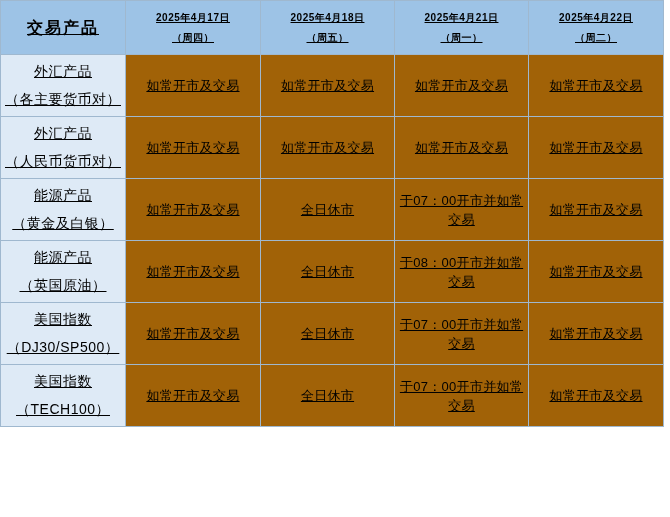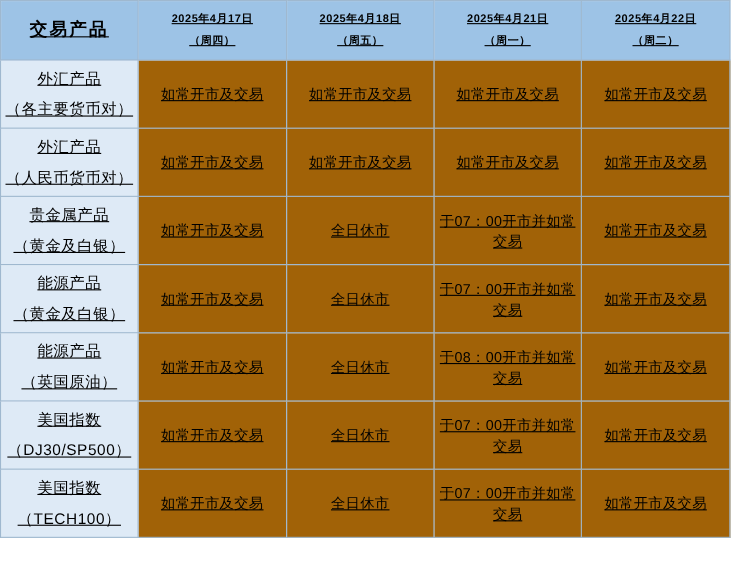--- a/index.html
+++ b/index.html
@@ -142,30 +142,20 @@
           <span class="p-line1">外汇产品</span>
           <span class="p-line2">（人民币货币对）</span>
         </td>
         <td class="value-cell">如常开市及交易</td>
         <td class="value-cell">如常开市及交易</td>
         <td class="value-cell">如常开市及交易</td>
         <td class="value-cell">如常开市及交易</td>
       </tr>
       <tr class="body-row">
         <td class="product-cell">
-          <span class="p-line1">贵金属产品</span>
-          <span class="p-line2">（黄金及白银）</span>
-        </td>
-        <td class="value-cell">如常开市及交易</td>
-        <td class="value-cell">全日休市</td>
-        <td class="value-cell two-line">于07：00开市并如常交易</td>
-        <td class="value-cell">如常开市及交易</td>
-      </tr>
-      <tr class="body-row">
-        <td class="product-cell">
           <span class="p-line1">能源产品</span>
           <span class="p-line2">（黄金及白银）</span>
         </td>
         <td class="value-cell">如常开市及交易</td>
         <td class="value-cell">全日休市</td>
         <td class="value-cell two-line">于07：00开市并如常交易</td>
         <td class="value-cell">如常开市及交易</td>
       </tr>
       <tr class="body-row">
         <td class="product-cell">

